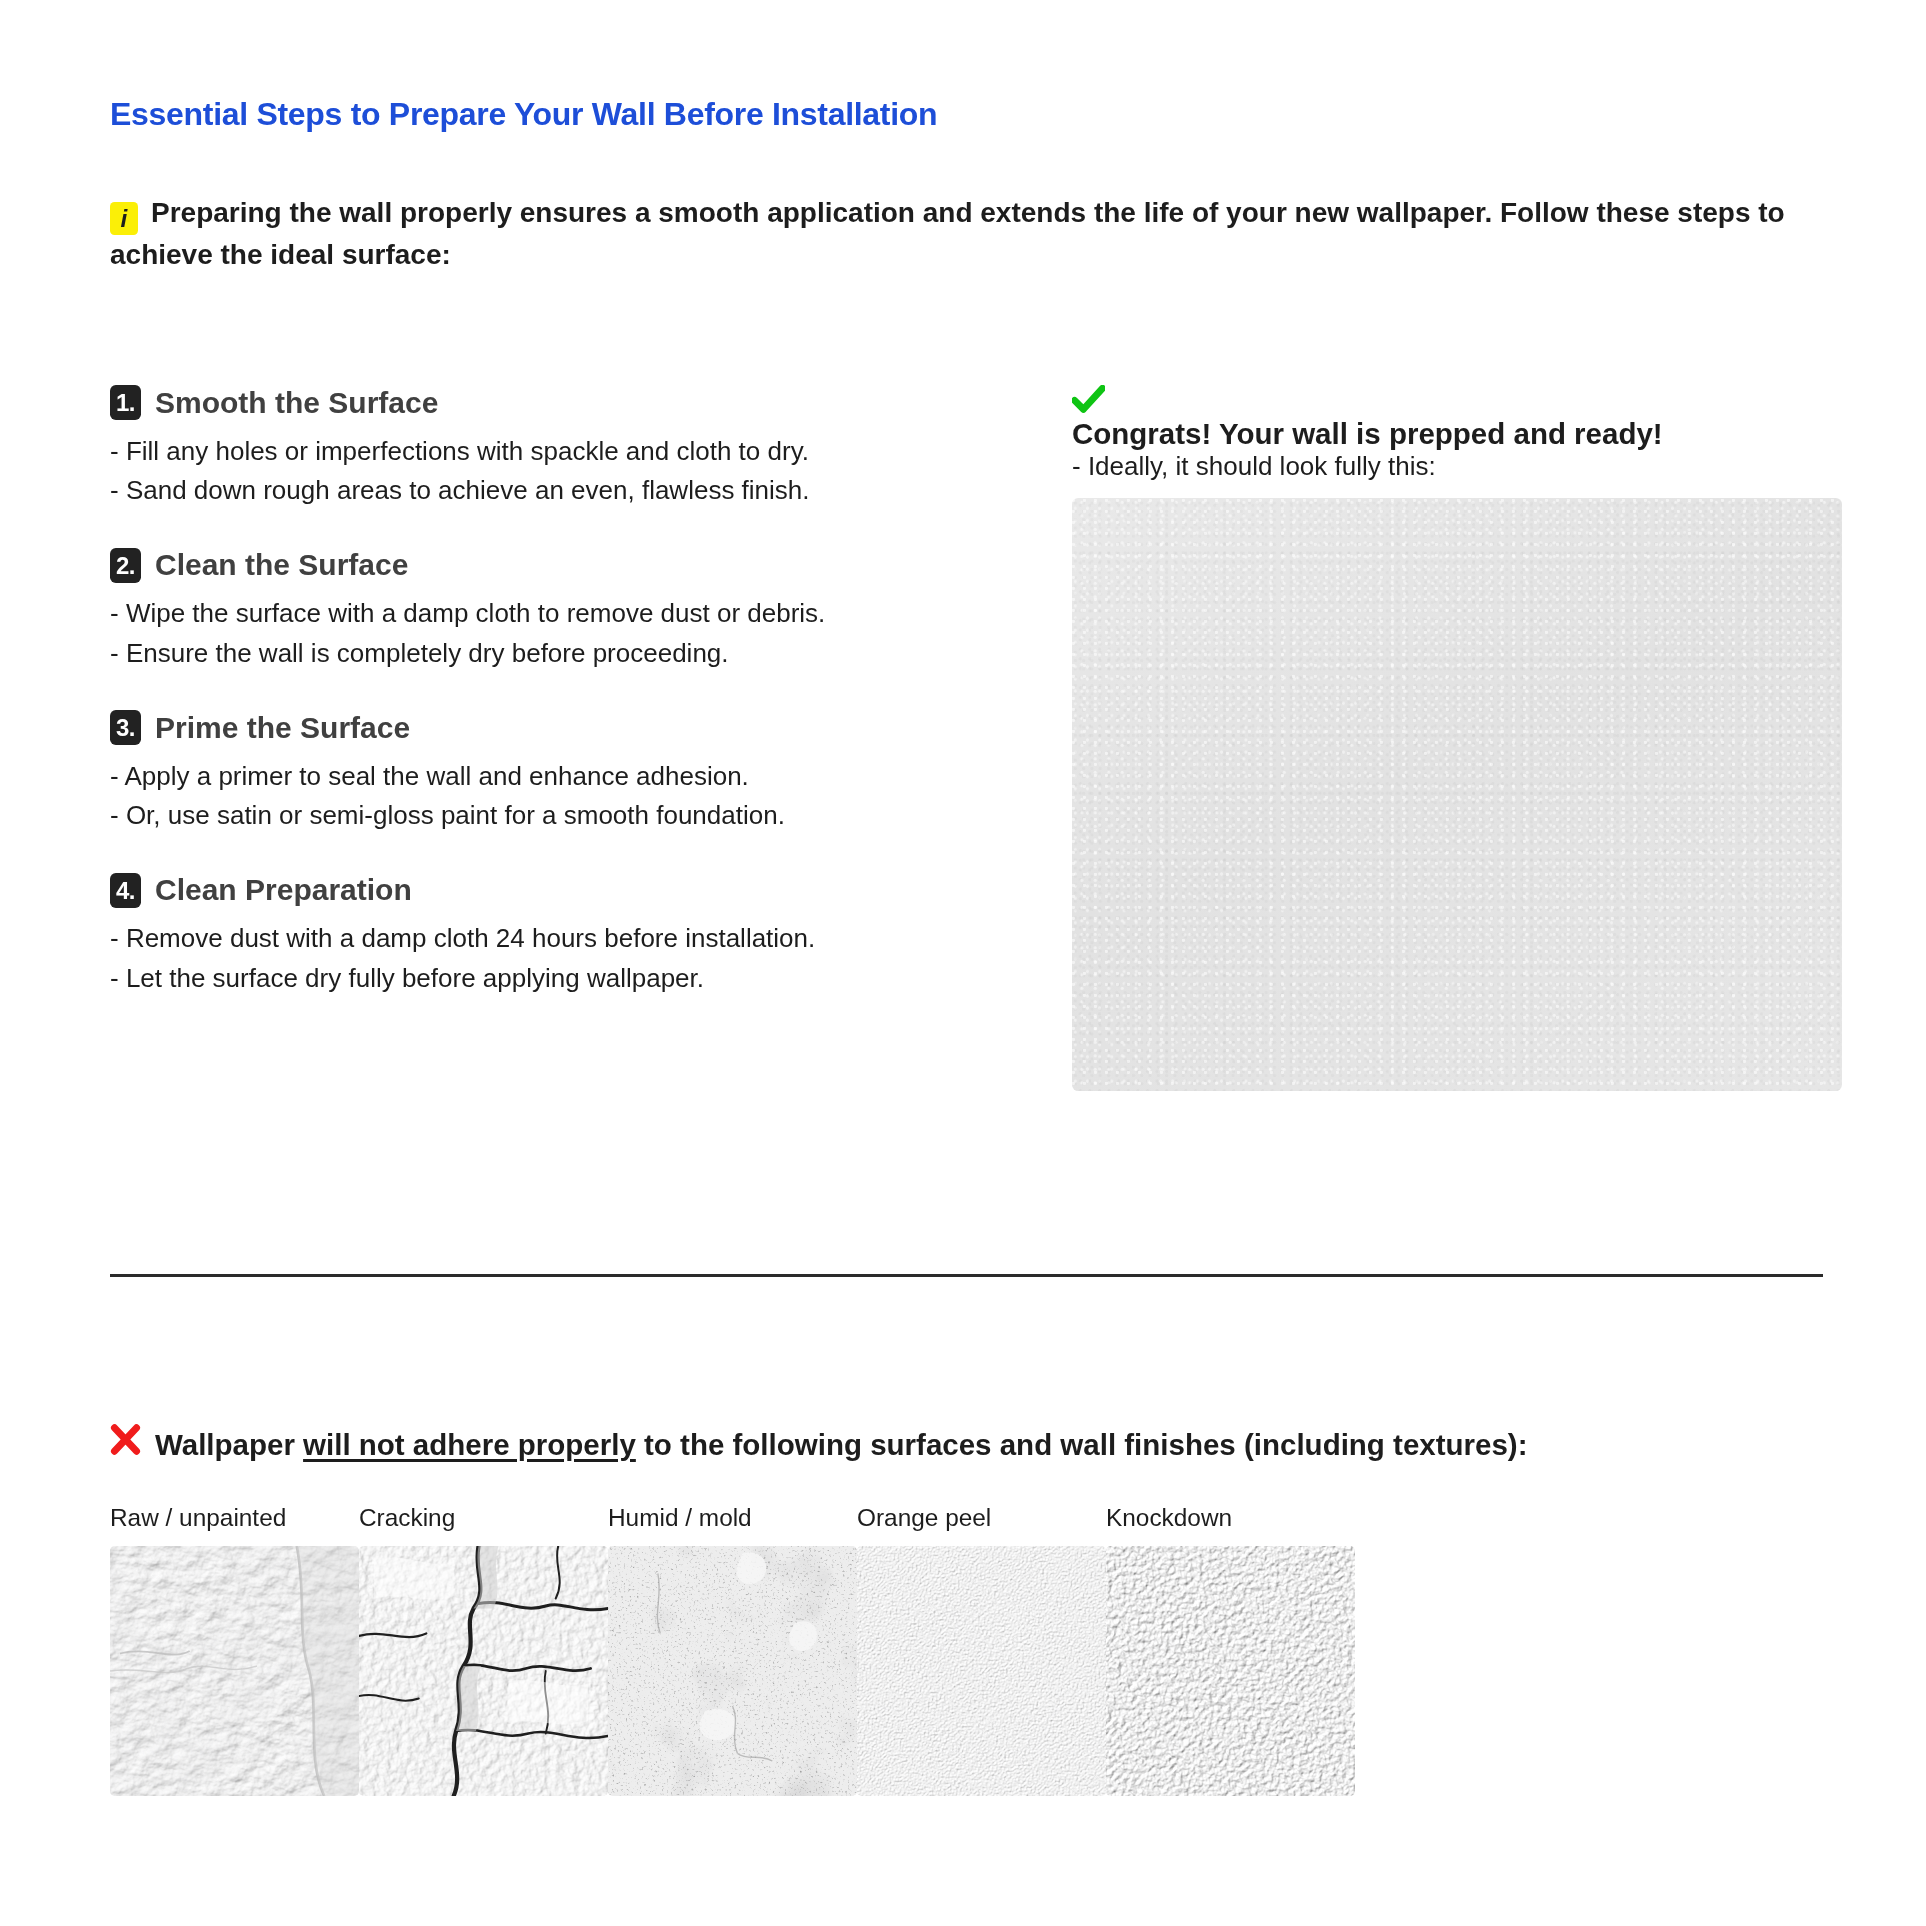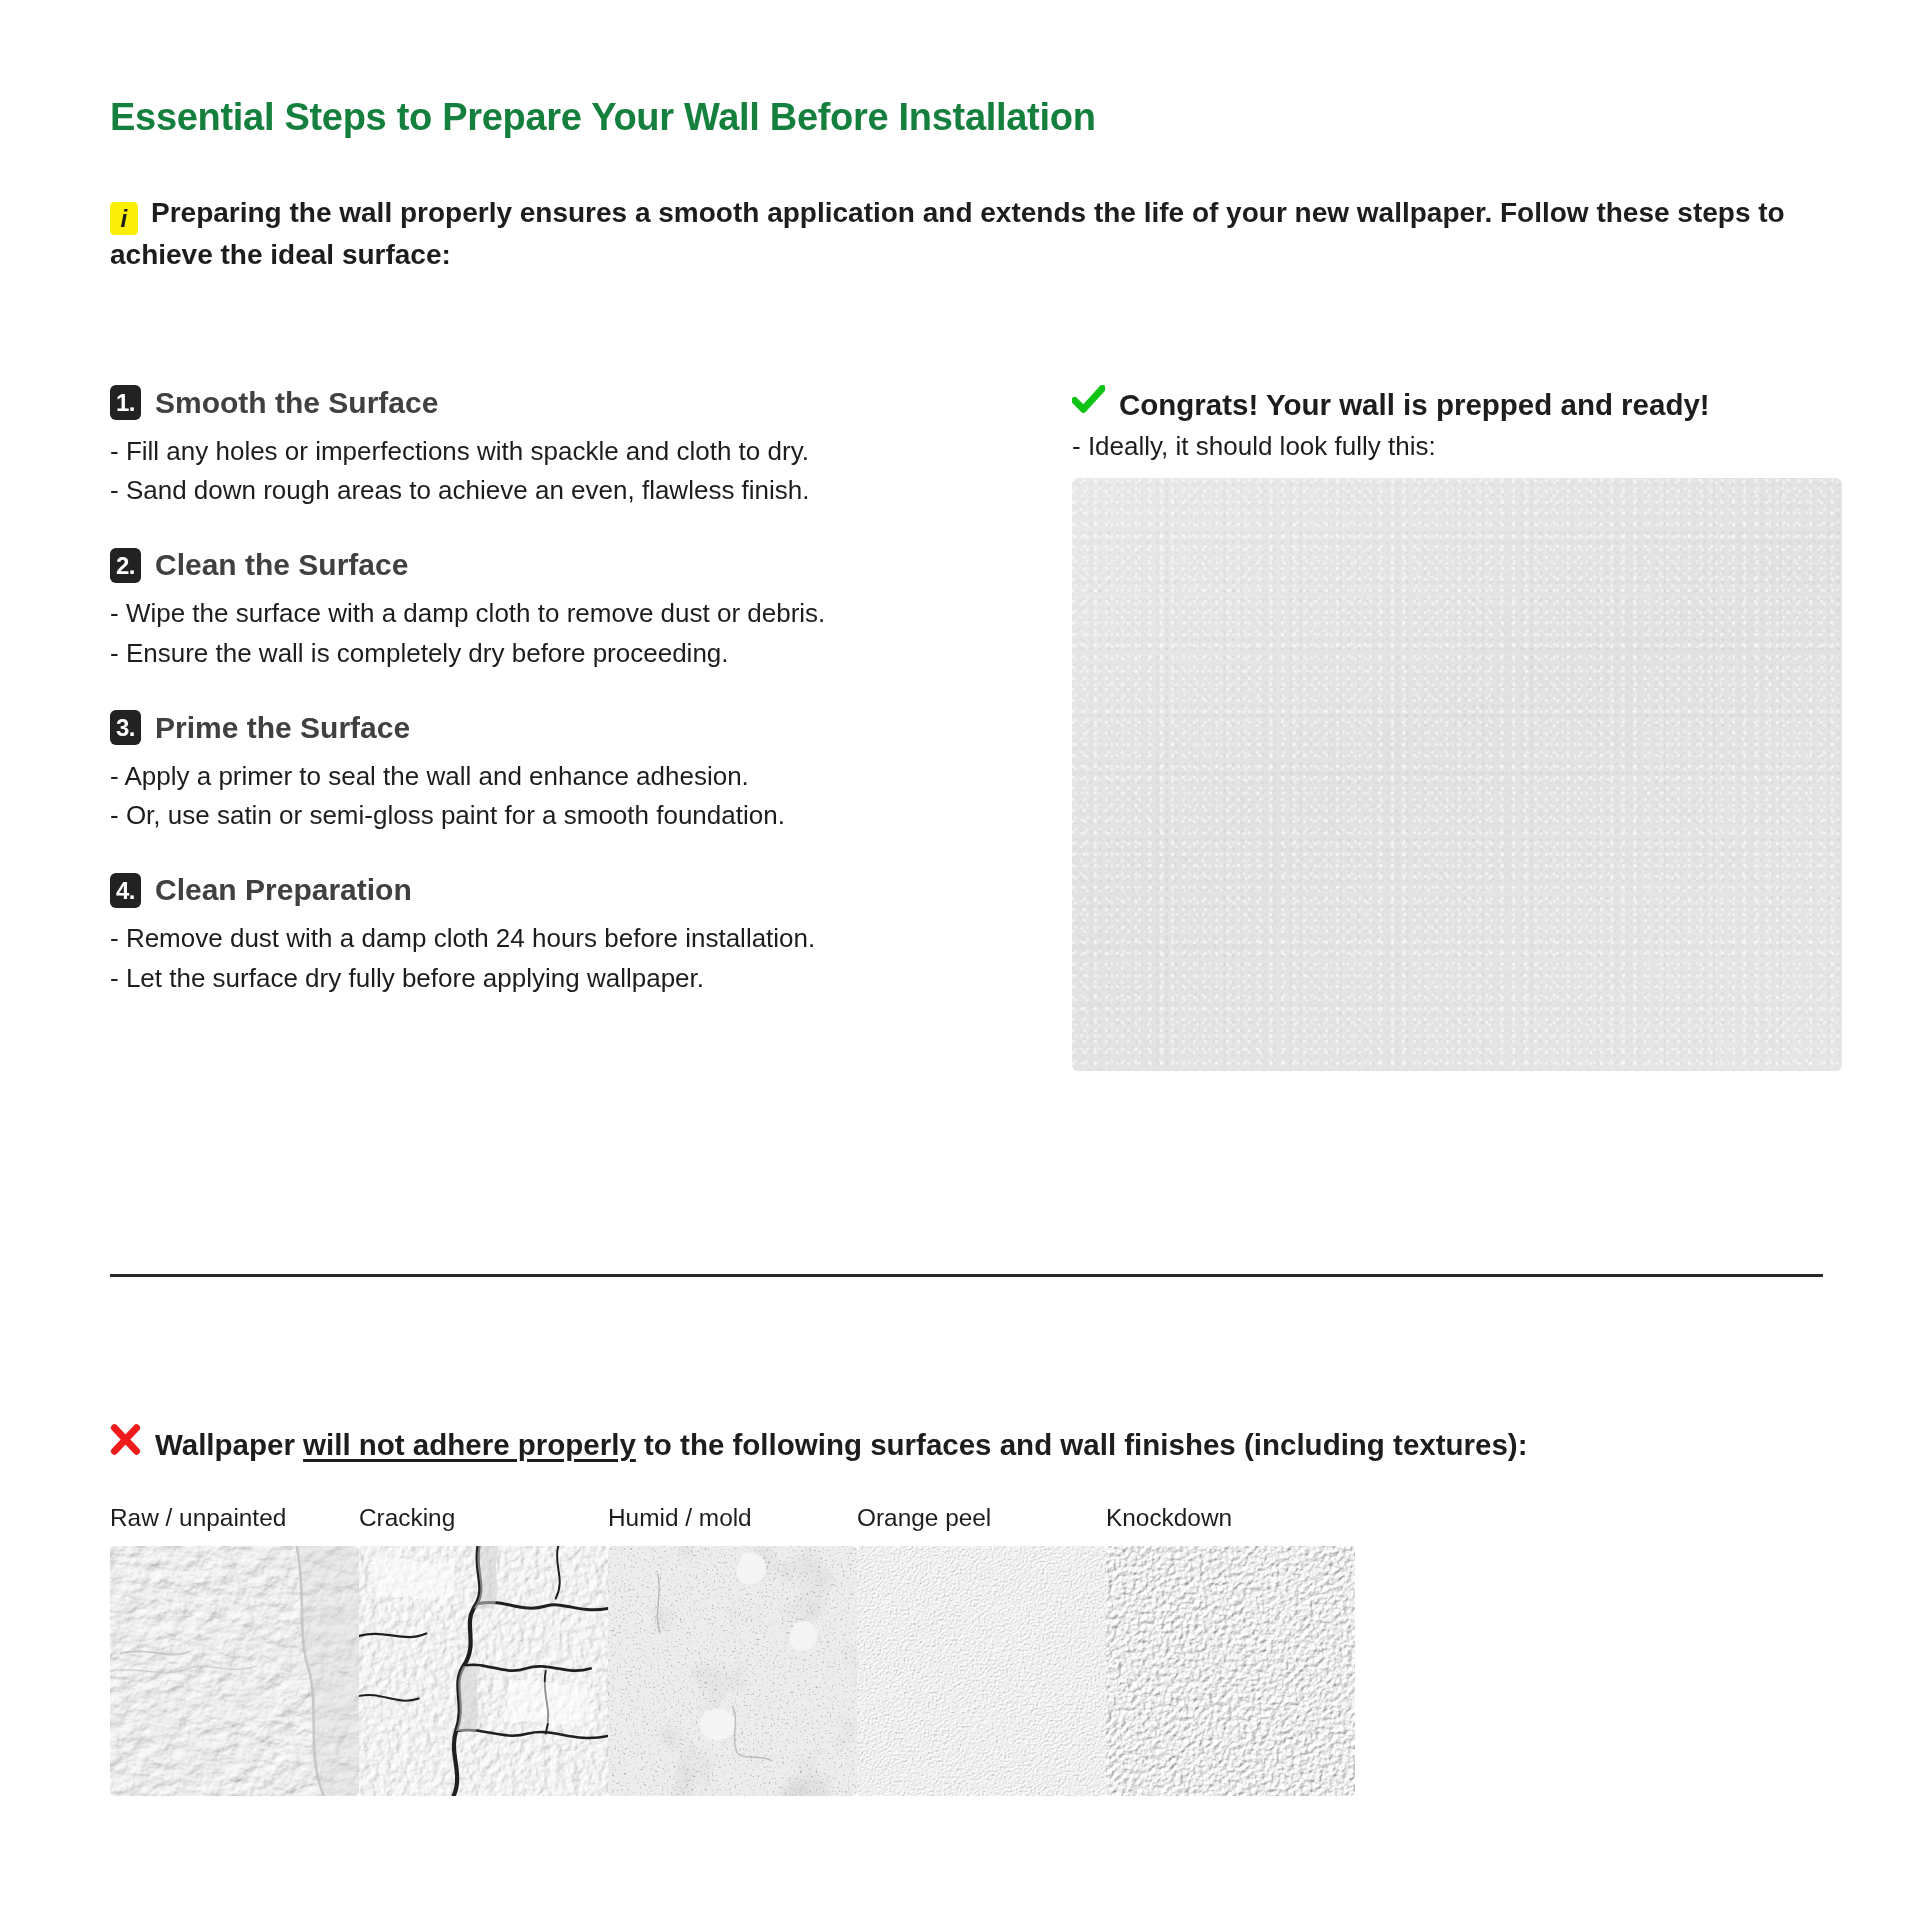--- a/index.html
+++ b/index.html
@@ -15,24 +15,24 @@
   #page{
     position:relative;
     width:1926px; height:1926px;
     padding:0;
   }
 
   
   .page-title{
     position:absolute;
     left:110px; top:96px;
-    font-size:38px;
+    font-size:32px;
     font-weight:bold;
     letter-spacing:-0.3px;
-    color:#15803d;
+    color:#1d4ed8;
     white-space:nowrap;
   }
 
   .intro{
     position:absolute;
     left:110px; top:193px;
     width:1721px;
     font-size:28px;
     font-weight:bold;
     line-height:1.42;
@@ -95,21 +95,21 @@
 
   
   .preview-col{
     position:absolute;
     left:1072px; top:385px;
     width:770px;
   }
   .congrats-row{
     display:flex;
     align-items:baseline;
-    margin-bottom:9px;
+    flex-direction:column;
   }
   .check-icon{
     flex:0 0 auto;
     margin-right:14px;
     line-height:1;
   }
   .congrats-text{
     font-size:29.5px;
     font-weight:bold;
     color:#1d1d1d;

